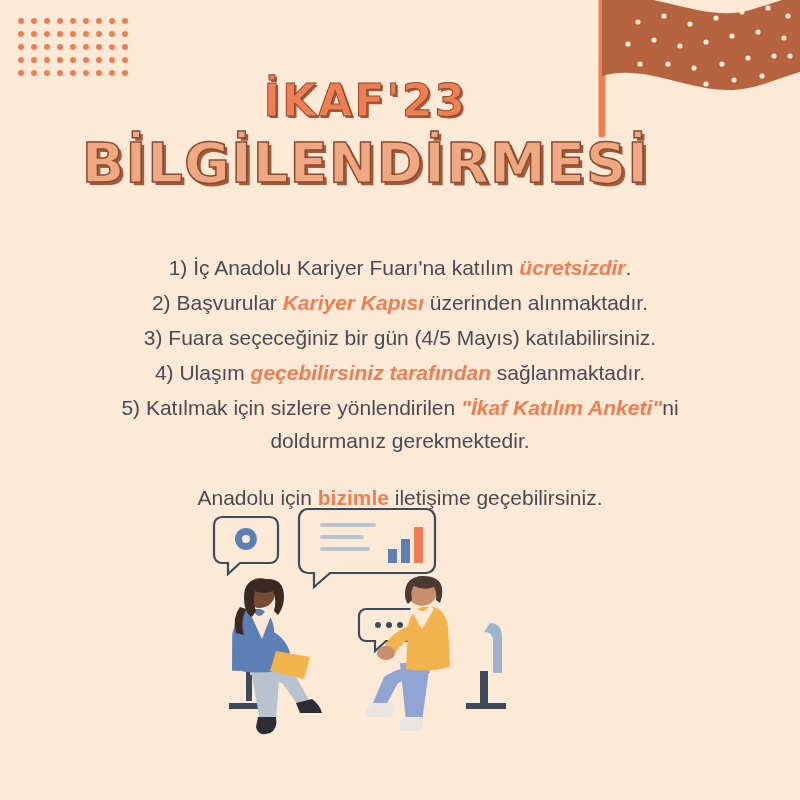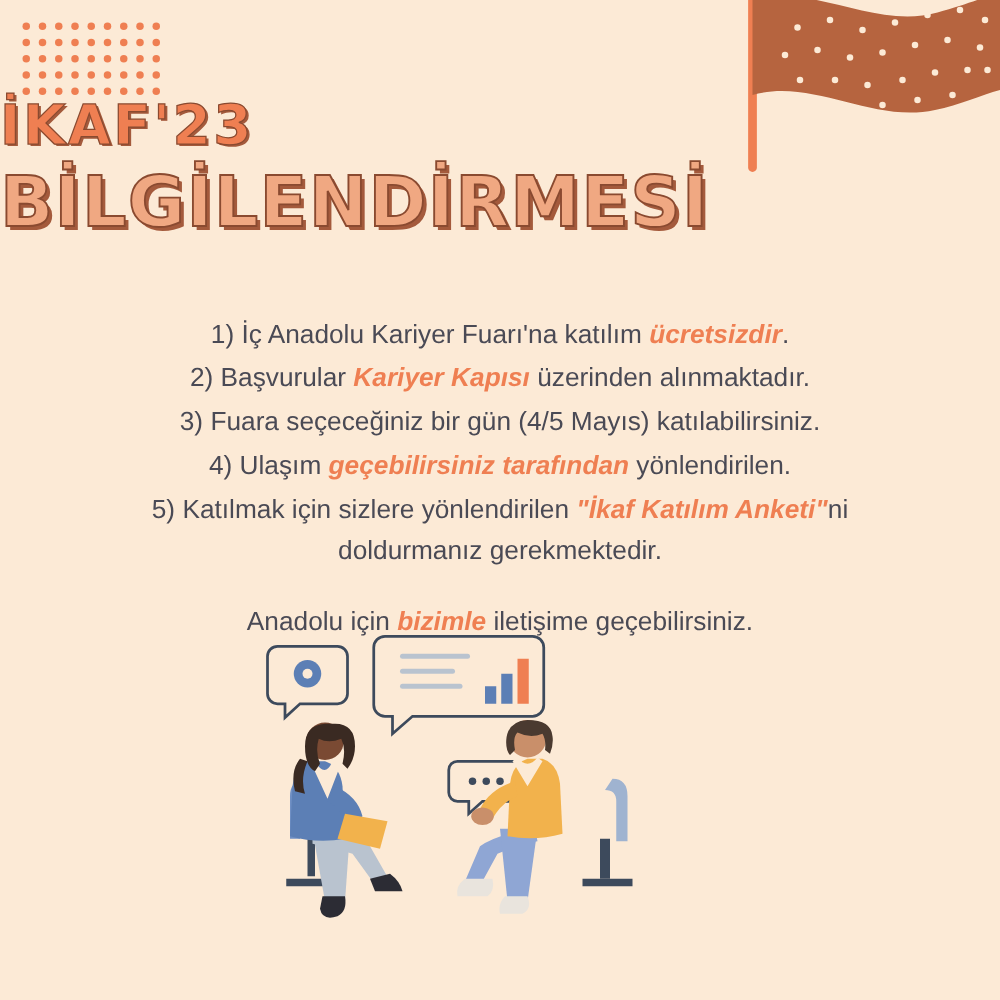--- a/index.html
+++ b/index.html
@@ -50,21 +50,21 @@
     height: 150px;
     z-index: 2;
   }
 
   
   .title-block {
     position: absolute;
     top: 78px;
     left: 0;
     width: 731px;
-    text-align: left;
+    text-align: center;
     z-index: 3;
   }
   .title-main {
     font-family: "DejaVu Sans", sans-serif;
     font-weight: bold;
     font-size: 44px;
     letter-spacing: 2px;
     color: #ef7f52;
     -webkit-text-stroke: 1px #8a4a30;
     text-shadow: 2px 2px 0 #a45a3c;
@@ -108,21 +108,20 @@
     margin-top: -2px;
   }
   .closing {
     margin-top: 30px;
     font-family: "Liberation Sans", sans-serif;
     font-size: 21px;
     color: #4a4a55;
   }
   .closing .em {
     font-weight: bold;
-    font-style: italic;
     color: #ef7f52;
   }
 
   
   .illustration {
     position: absolute;
     top: 505px;
     left: 50%;
     transform: translateX(-50%);
     width: 420px;
@@ -248,21 +247,21 @@
 
     <p class="body-line">
       <span>2) Başvurular </span><span class="em">Kariyer Kapısı</span><span> üzerinden alınmaktadır.</span>
     </p>
 
     <p class="body-line">
       <span>3) Fuara seçeceğiniz bir gün (4/5 Mayıs) katılabilirsiniz.</span><span class="em"></span><span></span>
     </p>
 
     <p class="body-line">
-      <span>4) Ulaşım </span><span class="em">geçebilirsiniz tarafından</span><span> yönlendirilen.</span>
+      <span>4) Ulaşım </span><span class="em">geçebilirsiniz tarafından</span><span> sağlanmaktadır.</span>
     </p>
 
     <p class="body-line">
       <span>5) Katılmak için sizlere yönlendirilen </span><span class="em">"İkaf Katılım Anketi"</span><span>ni</span>
     </p>
 
     <p class="body-line cont">doldurmanız gerekmektedir.</p>
 
     <p class="closing">
       <span>Anadolu için </span><span class="em">bizimle</span><span> iletişime geçebilirsiniz.</span>

